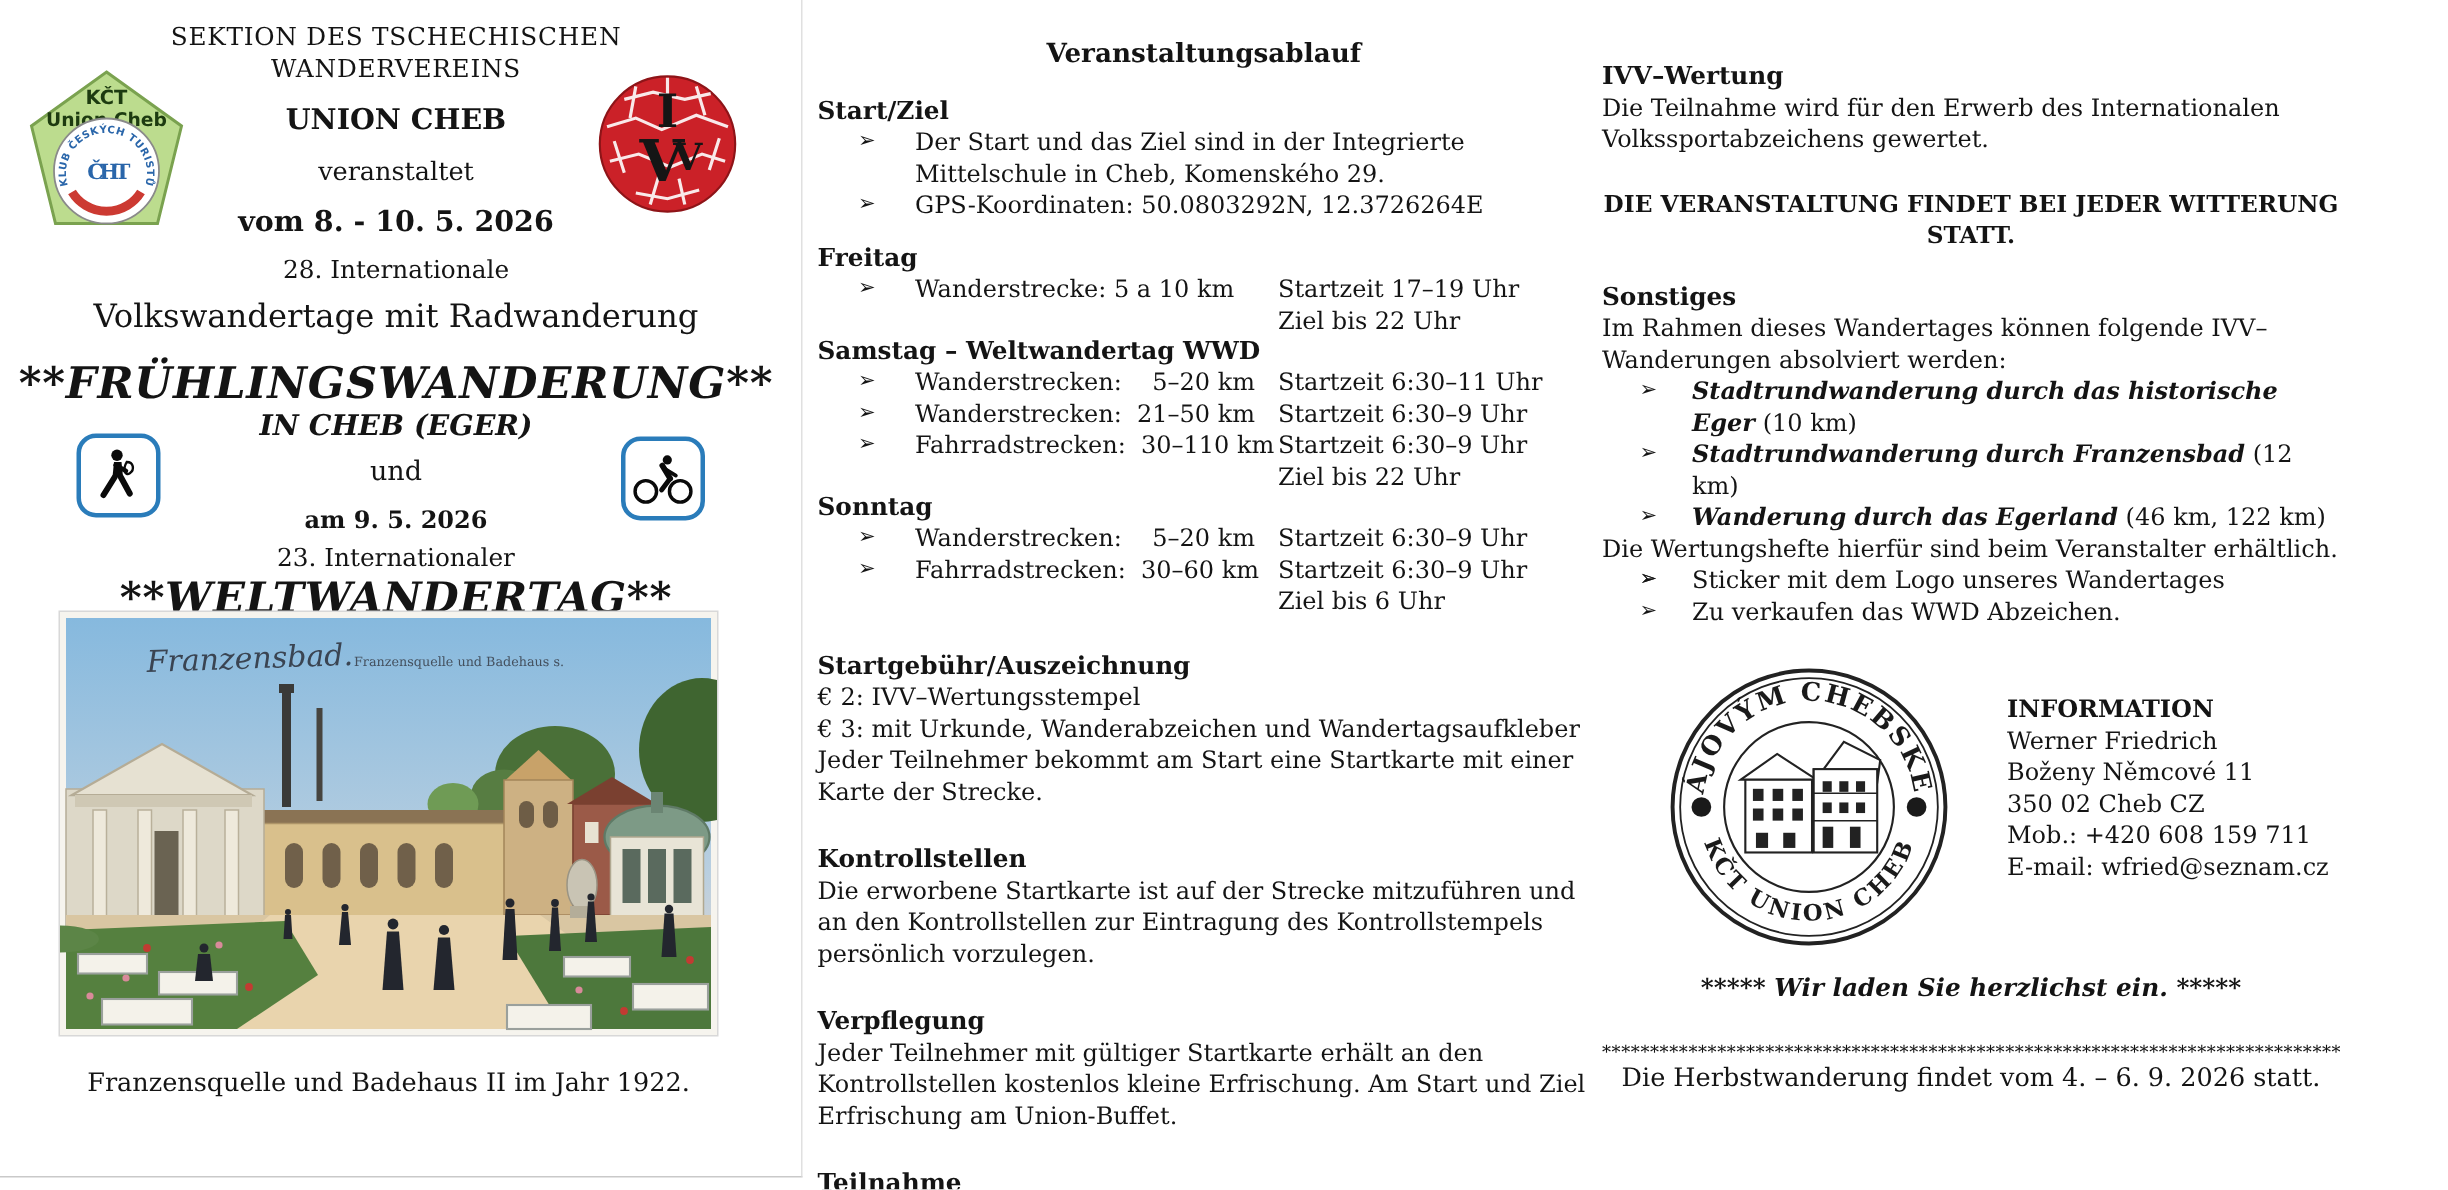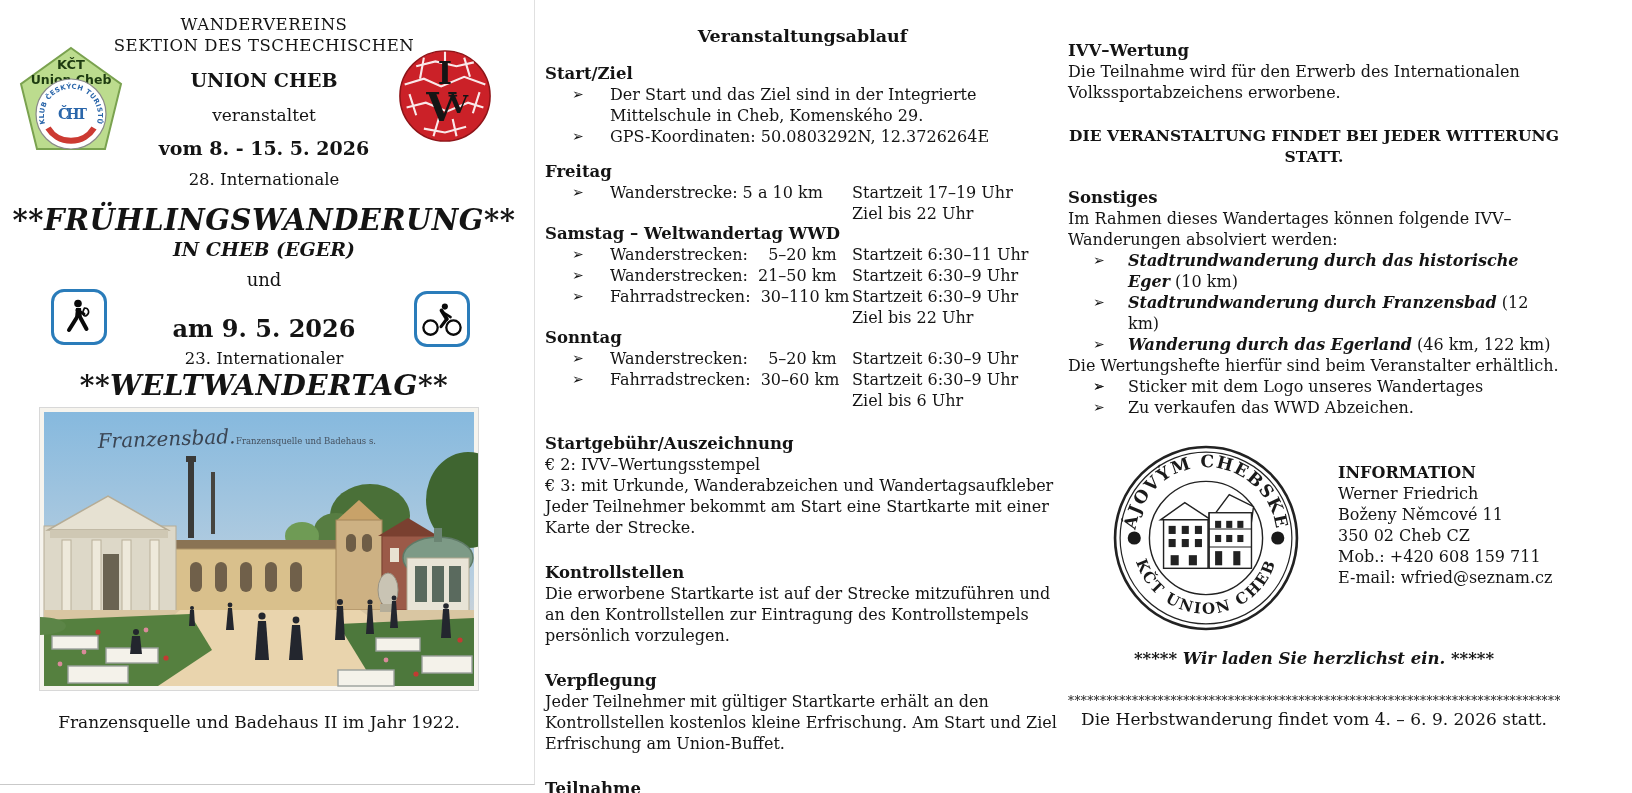--- a/index.html
+++ b/index.html
@@ -12,21 +12,21 @@
   .head-stack{position:absolute;left:12px;top:14px;width:504px;text-align:center;}
   .org-line{font-size:16.5px;line-height:21px;letter-spacing:.5px;}
   .club-name{font-size:19px;font-weight:bold;margin-top:13px;}
   .organizes{font-size:17px;margin-top:14px;}
   .date-range{font-size:19px;font-weight:bold;margin-top:12px;}
   .edition{font-size:16.5px;margin-top:11px;}
   .event-name{font-size:21.5px;margin-top:10px;}
   .main-title{font-size:29px;font-weight:bold;font-style:italic;margin-top:14px;letter-spacing:.5px;}
   .loc-line{font-size:19px;font-weight:bold;font-style:italic;margin-top:1px;}
   .and-word{font-size:18px;margin-top:9px;}
-  .wwd-date{font-size:24px;font-weight:bold;margin-top:24px;}
+  .wwd-date{font-size:16px;font-weight:bold;margin-top:12px;}
   .edition2{font-size:16.5px;margin-top:6px;}
   .wwd-title{font-size:28px;font-weight:bold;font-style:italic;margin-top:1px;letter-spacing:.5px;}
 
   .kct-logo{position:absolute;left:17px;top:46px;width:108px;height:106px;}
   .ivv-logo{position:absolute;left:397px;top:48px;width:96px;height:96px;}
   .picto{position:absolute;width:50px;height:50px;background:#fff;border:3px solid #2a7cba;border-radius:13px;
          display:flex;align-items:center;justify-content:center;}
   .picto-walk{left:51px;top:289px;}
   .picto-bike{left:414px;top:291px;}
 
@@ -64,26 +64,27 @@
   .autumn{text-align:center;font-size:17px;margin:1px 0 0 0;}
 </style>
 </head>
 <body>
 
 <div class="canvas">
 
   <section class="left-page">
 
     <div class="head-stack">
+      <div class="org-line">SEKTION DES TSCHECHISCHEN</div>
       <div class="org-line">WANDERVEREINS</div>
-      <div class="org-line">SEKTION DES TSCHECHISCHEN</div>
       <div class="club-name">UNION CHEB</div>
       <div class="organizes">veranstaltet</div>
-      <div class="date-range">vom 8. - 15. 5. 2026</div>
+      <div class="date-range">vom 8. - 10. 5. 2026</div>
       <div class="edition">28. Internationale</div>
+      <div class="event-name">Volkswandertage mit Radwanderung</div>
       <div class="main-title">**FRÜHLINGSWANDERUNG**</div>
       <div class="loc-line">IN CHEB (EGER)</div>
       <div class="and-word">und</div>
       <div class="wwd-date">am 9. 5. 2026</div>
       <div class="edition2">23. Internationaler</div>
       <div class="wwd-title">**WELTWANDERTAG**</div>
     </div>
 
     <div class="kct-logo">
       <svg width="108" height="106" viewBox="0 0 108 106">
@@ -333,21 +334,21 @@
     <h3 class="sec-h">Verpflegung</h3>
     <p class="plain">Jeder Teilnehmer mit gültiger Startkarte erhält an den Kontrollstellen kostenlos kleine Erfrischung. Am Start und Ziel Erfrischung am Union-Buffet.</p>
 
     <div class="gap10"></div>
     <h3 class="sec-h">Teilnahme</h3>
 
   </section>
 
   <section class="col-right">
     <h3 class="sec-h" style="margin-top:40px;">IVV–Wertung</h3>
-    <p class="plain">Die Teilnahme wird für den Erwerb des Internationalen Volkssportabzeichens erworbene.</p>
+    <p class="plain">Die Teilnahme wird für den Erwerb des Internationalen Volkssportabzeichens gewertet.</p>
 
     <p class="weather">DIE VERANSTALTUNG FINDET BEI JEDER WITTERUNG STATT.</p>
 
     <h3 class="sec-h" style="margin-top:20px;">Sonstiges</h3>
     <p class="plain">Im Rahmen dieses Wandertages können folgende IVV–Wanderungen absolviert werden:</p>
     <div class="bitem walk">
       <span class="arrow">➢</span><span class="wname">Stadtrundwanderung durch das historische Eger</span><span class="wdist"> (10 km)</span>
     </div>
     <div class="bitem walk">
       <span class="arrow">➢</span><span class="wname">Stadtrundwanderung durch Franzensbad</span><span class="wdist"> (12 km)</span>

